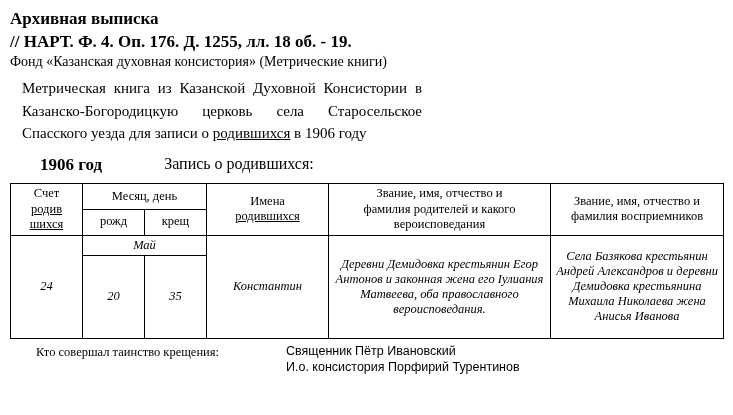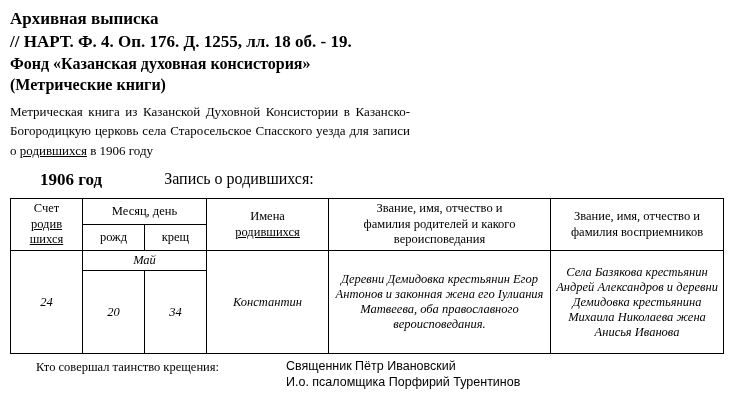--- a/index.html
+++ b/index.html
@@ -30,31 +30,30 @@
   }
   .doc-subtitle {
     font-family: "Liberation Serif", serif;
     font-size: 17px;
     font-weight: bold;
     line-height: 1.25;
     margin: 0 0 0 0;
   }
   .fond-line {
     font-family: "Liberation Serif", serif;
-    font-size: 16px;
+    font-size: 14px;
     line-height: 1.35;
     margin: 0 0 6px 0;
     max-width: 400px;
-    font-weight: bold;
   }
   .descr {
     font-family: "Liberation Serif", serif;
-    font-size: 13px;
+    font-size: 15px;
     line-height: 1.5;
-    margin: 0 0 10px 0;
+    margin: 0 0 10px 12px;
     max-width: 400px;
     text-align: justify;
   }
   .descr .u { text-decoration: underline; }
   .headrow {
     display: flex;
     align-items: flex-start;
     gap: 42px;
     padding-left: 30px;
     margin: 2px 0 8px 0;
@@ -178,26 +177,26 @@
     <tbody>
       <tr class="month-row">
         <td rowspan="2" class="num-cell">24</td>
         <td colspan="2">Май</td>
         <td rowspan="2" class="name-cell">Константин</td>
         <td rowspan="2" class="para">Деревни Демидовка крестьянин Егор Антонов и законная жена его Iулиания Матвеева, оба православного вероисповедания.</td>
         <td rowspan="2" class="para">Села Базякова крестьянин Андрей Александров и деревни Демидовка крестьянина Михаила Николаева жена Анисья Иванова</td>
       </tr>
       <tr class="body-row">
         <td class="day-cell no-top">20</td>
-        <td class="day-cell no-top">34</td>
+        <td class="day-cell no-top">35</td>
       </tr>
     </tbody>
   </table>
 
   <div class="footer">
     <div class="q">Кто совершал таинство крещения:</div>
     <div class="a">
       <div>Священник Пётр Ивановский</div>
-      <div>И.о. псаломщика Порфирий Турентинов</div>
+      <div>И.о. консистория Порфирий Турентинов</div>
     </div>
   </div>
 
 </div>
 
 </body></html>

